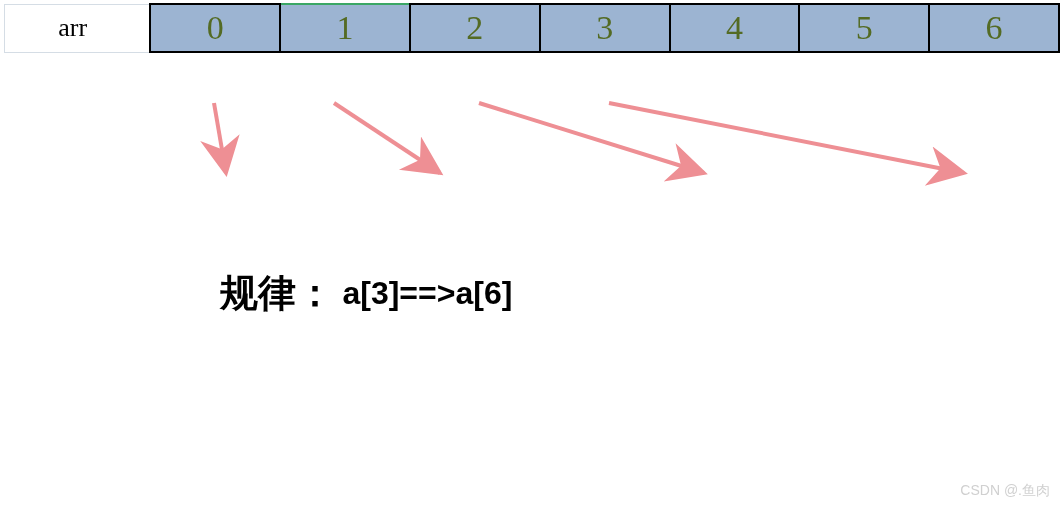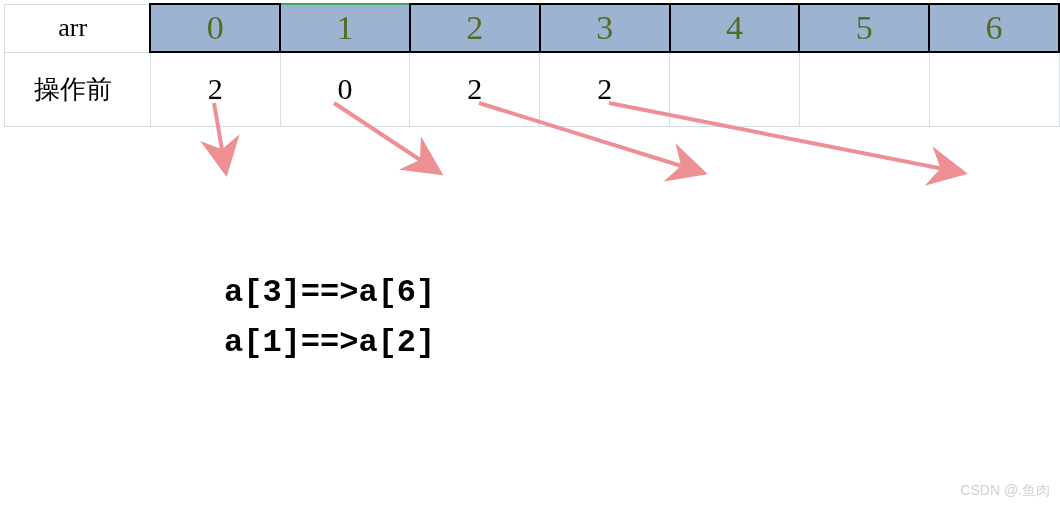--- a/index.html
+++ b/index.html
@@ -82,21 +82,21 @@
     margin-left: 4px;
   }
   .rule-line {
     font-size: 32px;
     font-weight: bold;
     color: #000;
     line-height: 50px;
     text-shadow:
       -2px -2px 0 #fff, 2px -2px 0 #fff, -2px 2px 0 #fff, 2px 2px 0 #fff,
       0 -2px 0 #fff, 0 2px 0 #fff, -2px 0 0 #fff, 2px 0 0 #fff;
-    font-family: Liberation Mono, monospace;
+    font-family: Liberation Sans, sans-serif;
   }
 
   .watermark {
     position: absolute;
     right: 10px;
     bottom: 6px;
     font-size: 14px;
     color: #d0d0d0;
     font-family: Arial, "Microsoft YaHei", sans-serif;
     text-align: center;
@@ -110,46 +110,36 @@
       <tr>
     <td class="rowlabel lbl-arr">arr</td>
     <td class="idx">0</td>
     <td class="idx hl">1</td>
     <td class="idx">2</td>
     <td class="idx">3</td>
     <td class="idx">4</td>
     <td class="idx">5</td>
     <td class="idx">6</td>
   </tr>
-  <tr>
-    <td class="rowlabel">操作前</td>
-    <td class="datacell">2</td>
-    <td class="datacell">0</td>
-    <td class="datacell">2</td>
-    <td class="datacell">2</td>
-    <td class="datacell"></td>
-    <td class="datacell"></td>
-    <td class="datacell"></td>
-  </tr>
 </tbody>
   </table>
 
 <svg class="svg-arrows">
   <defs>
     <marker id="ah" markerWidth="12" markerHeight="12" refX="9" refY="5" orient="auto">
       <path d="M0,0 L10,5 L0,10 L3,5 Z" fill="#ee8f94"></path>
     </marker>
   </defs>
 
   <line x1="210" y1="100" x2="222" y2="170" stroke="#ee8f94" stroke-width="4" marker-end="url(#ah)"></line>
   <line x1="330" y1="100" x2="436" y2="170" stroke="#ee8f94" stroke-width="4" marker-end="url(#ah)"></line>
   <line x1="475" y1="100" x2="700" y2="170" stroke="#ee8f94" stroke-width="4" marker-end="url(#ah)"></line>
   <line x1="605" y1="100" x2="960" y2="170" stroke="#ee8f94" stroke-width="4" marker-end="url(#ah)"></line>
 </svg>
 
 <div class="rules">
+  <span class="rules-title">规律：</span>
   <div class="rules-lines">
     <div class="rule-line">a[3]==&gt;a[6]</div>
-    <div class="rule-line">a[1]==&gt;a[2]</div>
   </div>
 </div>
 
 <div class="watermark">CSDN @.鱼肉</div>
 
 </body></html>

